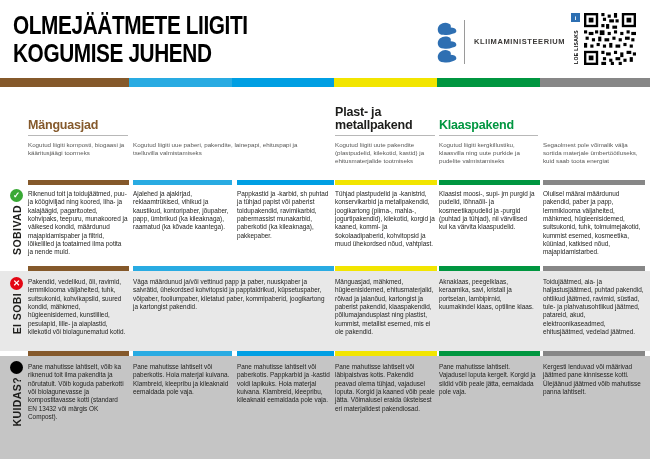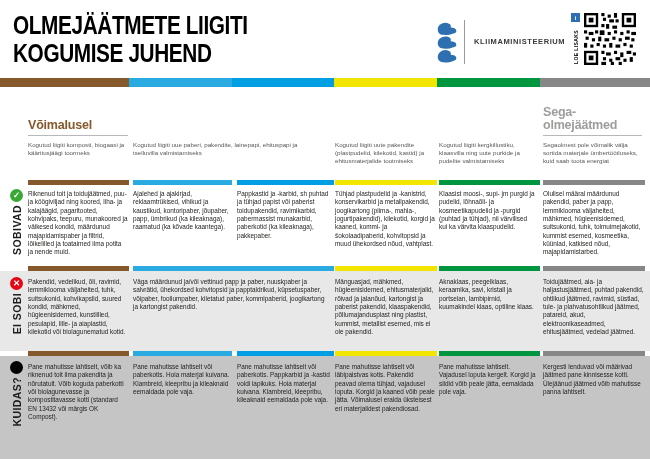--- a/index.html
+++ b/index.html
@@ -127,23 +127,24 @@
 
   <div class="topbar">
     <div style="width: 129px; background: rgb(133, 89, 43);"></div>
     <div style="width: 103px; background: rgb(41, 171, 226);"></div>
     <div style="width: 102px; background: rgb(0, 159, 227);"></div>
     <div style="width: 103px; background: rgb(242, 229, 0);"></div>
     <div style="width: 103px; background: rgb(0, 150, 64);"></div>
     <div style="width: 110px; background: rgb(135, 135, 135);"></div>
   </div>
 
-  <div class="hcell" style="left: 28px; width: 100px; color: rgb(133, 89, 43);">Võimalusel</div>
-  <div class="hcell" style="left: 543px; width: 99px; color: rgb(157, 157, 156);">Sega-
-olmejäätmed</div>
+  <div class="hcell" style="left: 28px; width: 100px; color: rgb(133, 89, 43);">Mänguasjad</div>
+  <div class="hcell" style="left: 335px; width: 100px; color: rgb(29, 29, 27);">Plast- ja
+metallpakend</div>
+  <div class="hcell" style="left: 439px; width: 99px; color: rgb(0, 150, 64);">Klaaspakend</div>
 
   <div class="cell desc" style="left:28px;top:141px;width:100px">Kogutud liigiti komposti, biogaasi ja kääritusjäägi toormeks</div>
   <div class="cell desc" style="left:133px;top:141px;width:185px">Kogutud liigiti uue paberi, pakendite, lainepapi, ehituspapi ja tselluvilla valmistamiseks</div>
   <div class="cell desc" style="left:335px;top:141px;width:100px">Kogutud liigiti uute pakendite (plastpudelid, kilekotid, kastid) ja ehitusmaterjalide tootmiseks</div>
   <div class="cell desc" style="left:439px;top:141px;width:100px">Kogutud liigiti kergkillustiku, klaasvilla ning uute purkide ja pudelite valmistamiseks</div>
   <div class="cell desc" style="left:543px;top:141px;width:102px">Segaolmest pole võimalik välja sortida materjale ümbertöötluseks, kuid saab toota energiat</div>
 
   <div>
     <div class="dseg" style="left: 28px; top: 180px; width: 101px; background: rgb(133, 89, 43);"></div>
     <div class="dseg" style="left: 133px; top: 180px; width: 99px; background: rgb(41, 171, 226);"></div>

